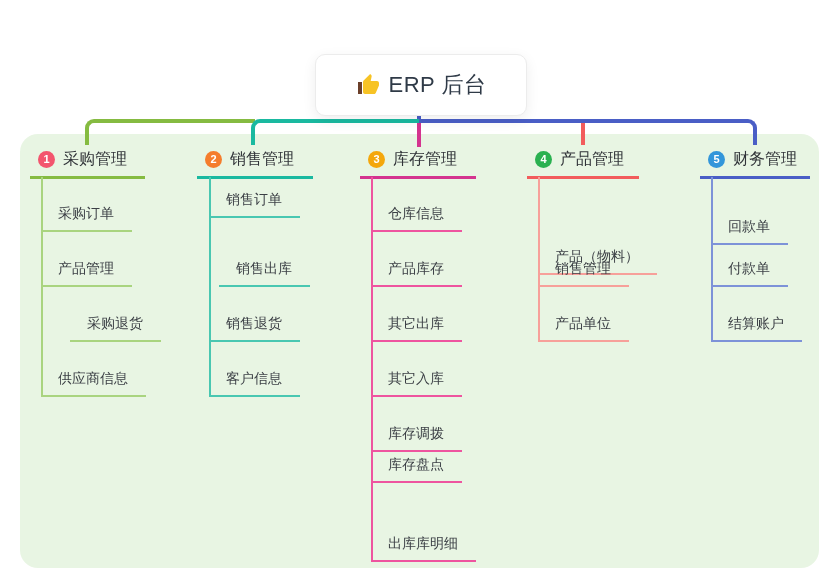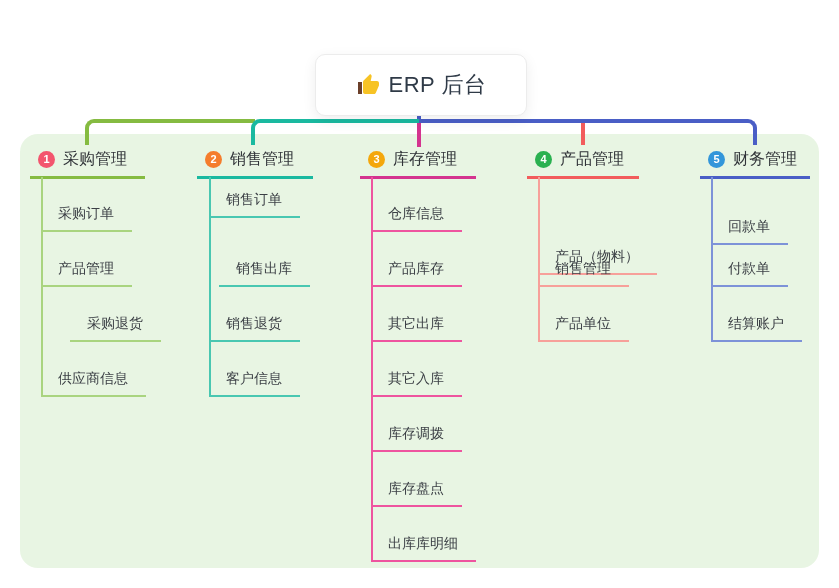--- a/index.html
+++ b/index.html
@@ -103,21 +103,21 @@
     <div class="child" style="left:209px;top:370px;"><span>客户信息</span></div>
   </div>
 
   <div class="branch-children" style="--c: #ee549f;">
     <div class="vline" style="left:371px;top:177px;height:385px;"></div>
     <div class="child" style="left:371px;top:205px;"><span>仓库信息</span></div>
     <div class="child" style="left:371px;top:260px;"><span>产品库存</span></div>
     <div class="child" style="left:371px;top:315px;"><span>其它出库</span></div>
     <div class="child" style="left:371px;top:370px;"><span>其它入库</span></div>
     <div class="child" style="left:371px;top:425px;"><span>库存调拨</span></div>
-    <div class="child" style="left:371px;top:480px;"><span>库存盘点</span></div>
+    <div class="child" style="left:371px;top:456px;"><span>库存盘点</span></div>
     <div class="child" style="left:371px;top:535px;"><span>出库库明细</span></div>
   </div>
 
   <div class="branch-children" style="--c: #f7a09a;">
     <div class="vline" style="left:538px;top:177px;height:165px;"></div>
     <div class="child" style="left:538px;top:216px;margin-top:32px;"><span>产品（物料）</span></div>
     <div class="child" style="left:538px;top:260px;"><span>销售管理</span></div>
     <div class="child" style="left:538px;top:315px;"><span>产品单位</span></div>
   </div>
 

